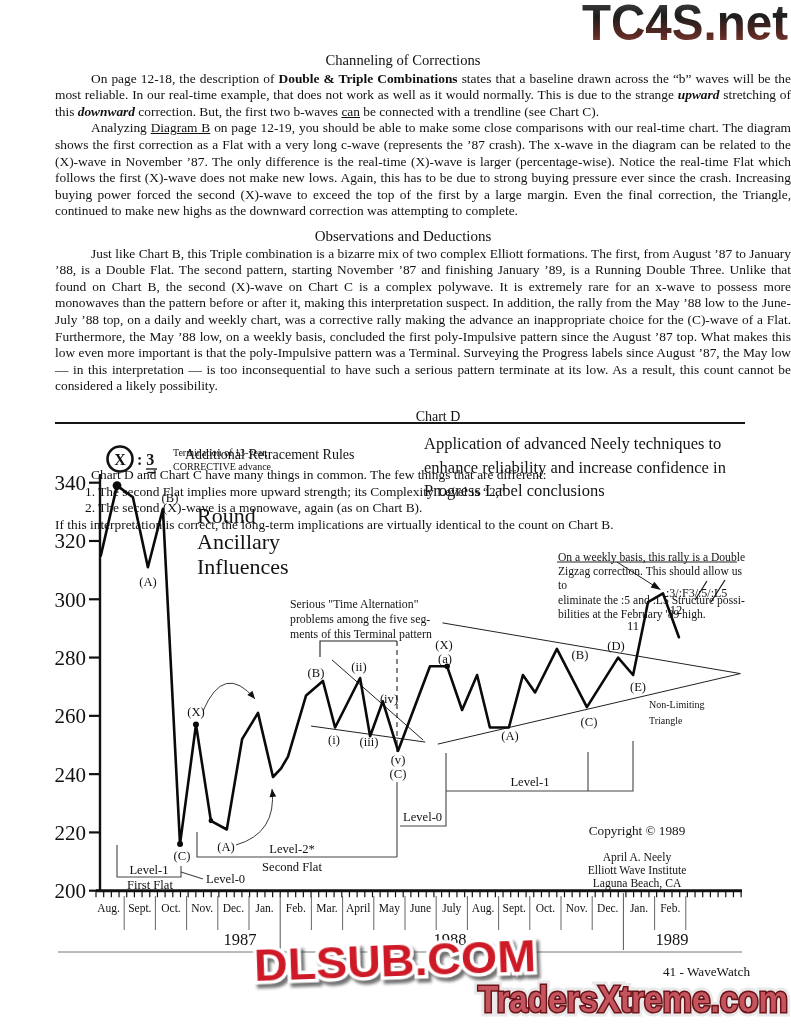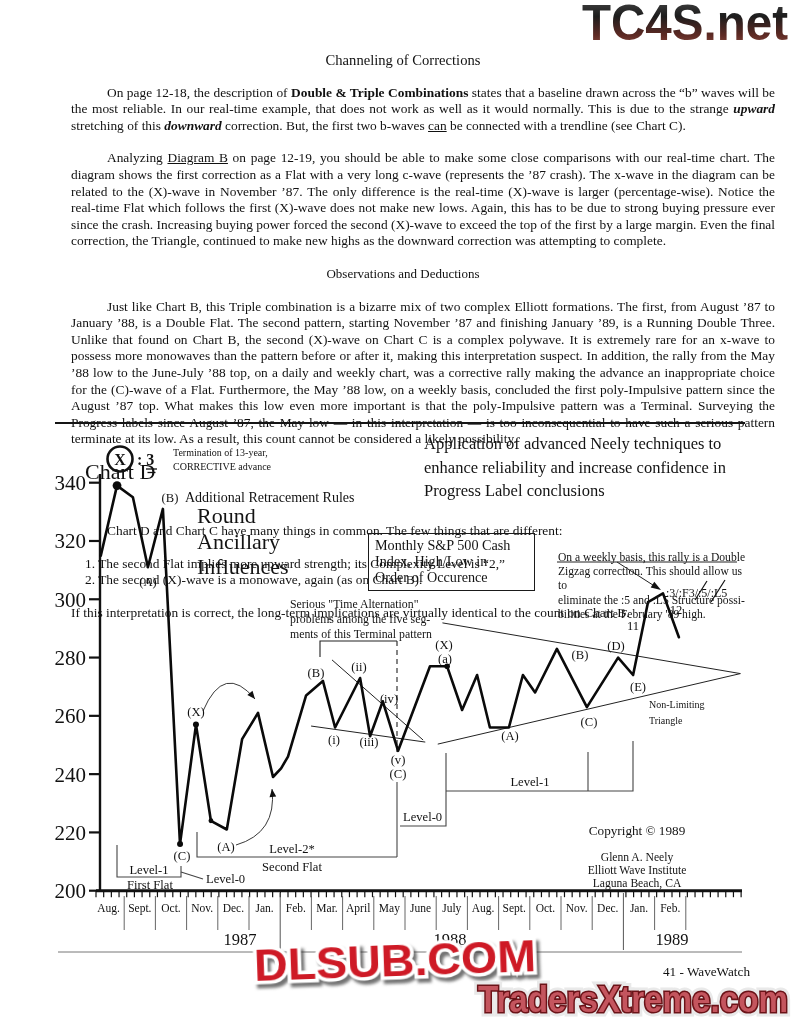--- a/index.html
+++ b/index.html
@@ -1,23 +1,23 @@
 <!DOCTYPE html>
 <html><head>
 <meta charset="utf-8">
 <style>
   html,body{margin:0;padding:0;}
   body{width:791px;height:1024px;position:relative;background:#fff;overflow:hidden;
        font-family:"Liberation Serif","DejaVu Serif",serif;color:#111;}
   #article{position:absolute;left:55px;top:52px;width:736px;font-size:13.4px;line-height:16.6px;text-align:justify;}
   #article .title{text-align:center;font-size:14.6px;margin:0 40px 2px 0;}
-  #article .hcenter{text-align:center;font-size:13px;margin:1px 40px 1px 0;}
-  #article p{margin:16px;text-indent:36px;}
+  #article .hcenter{text-align:center;font-size:15px;margin:8px 40px 1px 0;}
+  #article p{margin:0;text-indent:36px;}
   #article p.noindent{text-indent:0;}
-  #article .chartd{font-size:22px;margin:14px 0 10px 30px;text-align:left;text-indent:0;}
+  #article .chartd{font-size:14px;margin:14px 0 22px 30px;text-align:center;text-indent:0;}
   #article .subrule{margin:0 0 3px 130px;font-size:14px;text-align:left;text-indent:0;}
   #article .li{margin:0 0 0 30px;text-indent:0;text-align:left;}
   #article b{font-weight:bold;}
   #article u{text-decoration:underline;}
   .rule{position:absolute;left:55px;top:422px;width:690px;border-top:2.6px solid #151515;}
   #chart-layer{position:absolute;left:0;top:430px;width:791px;height:545px;}
   #chart-svg{position:absolute;left:0;top:0;}
   .note{position:absolute;white-space:pre-line;color:#131313;}
   .n-termination{left:173px;top:16px;font-size:10px;line-height:14px;}
   .n-round{left:197px;top:73px;font-size:22px;line-height:25.5px;}
@@ -280,35 +280,32 @@
     </svg>
 
   <div class="note n-termination">Termination of 13-year,
 CORRECTIVE advance</div>
   <div class="note n-round">Round
 Ancillary
 Influences</div>
   <div class="note n-application">Application of advanced Neely techniques to
 enhance reliability and increase confidence in
 Progress Label conclusions</div>
-  <div class="note n-spbox">Monthly S&amp;P 500 Cash
-Index, High/Low in
-Order of Occurence</div>
   <div class="note n-weekly">On a weekly basis, this rally is a Double
 Zigzag correction. This should allow us to
 eliminate the :5 and :L5 Structure possi-
 bilities at the February '89 high.</div>
   <div class="note n-serious">Serious  "Time  Alternation"
 problems among the five seg-
 ments of this Terminal pattern</div>
   <div class="note n-nonlimiting">Non-Limiting
 Triangle</div>
   <div class="note n-copyright">
     <div class="c1">Copyright © 1989</div>
-    <div style="white-space:pre-line;">Glenn A. Neely
+    <div style="white-space:pre-line;">April A. Neely
 Elliott Wave Institute
 Laguna Beach, CA</div>
   </div>
 
   <svg id="wm-mid" class="wm" width="300" height="76">
     <text x="8" y="52" transform="rotate(-2 150 38)" font-family="Liberation Sans, sans-serif" font-weight="900" font-size="44" textLength="282" lengthAdjust="spacingAndGlyphs" paint-order="stroke" stroke="#ffffff" stroke-width="7" fill="#ce1a26" style="filter:drop-shadow(3px 4px 1.5px rgba(40,40,40,0.65));">DLSUB.COM</text>
   </svg>
 </div>
 
 <div class="pgnum">41 - WaveWatch</div>

